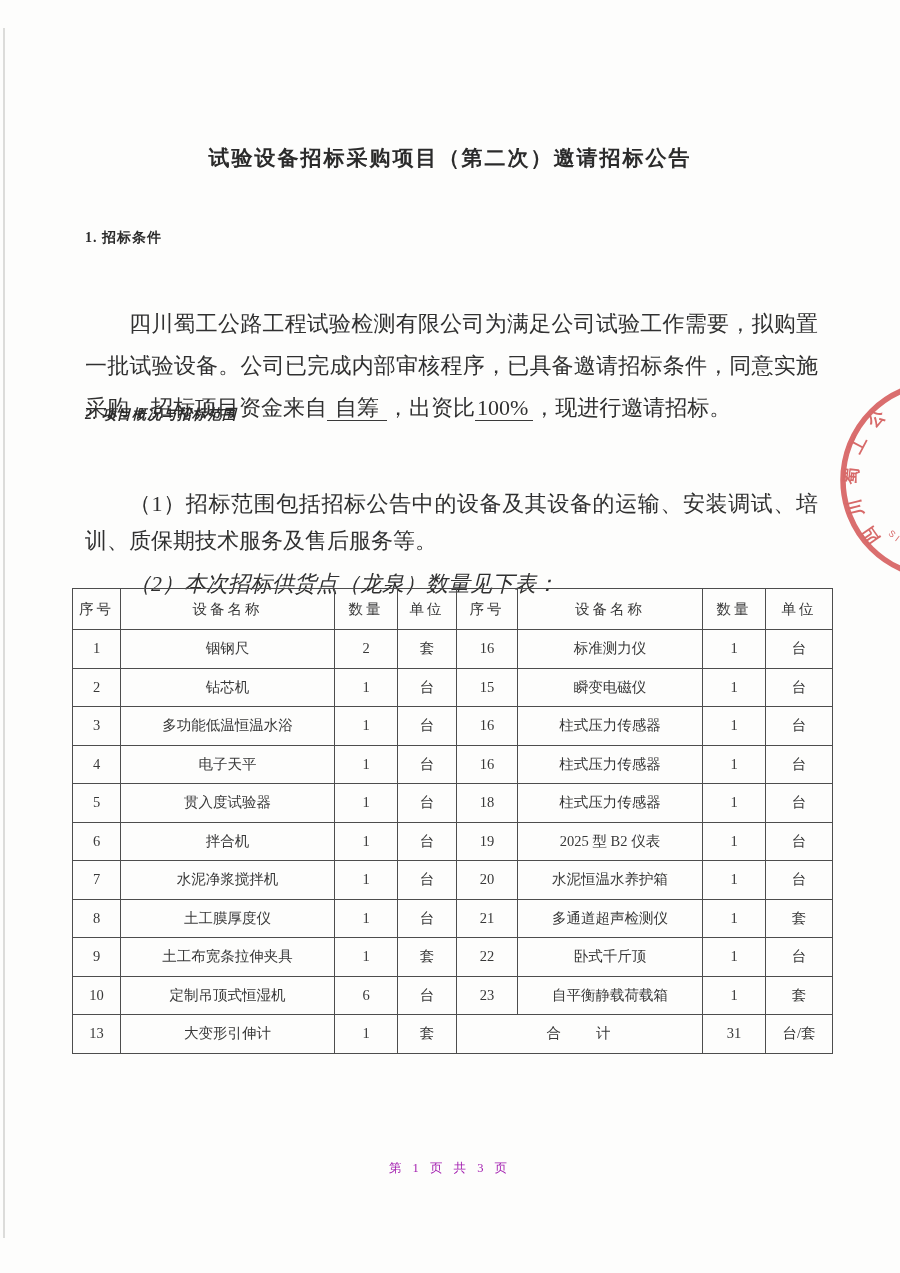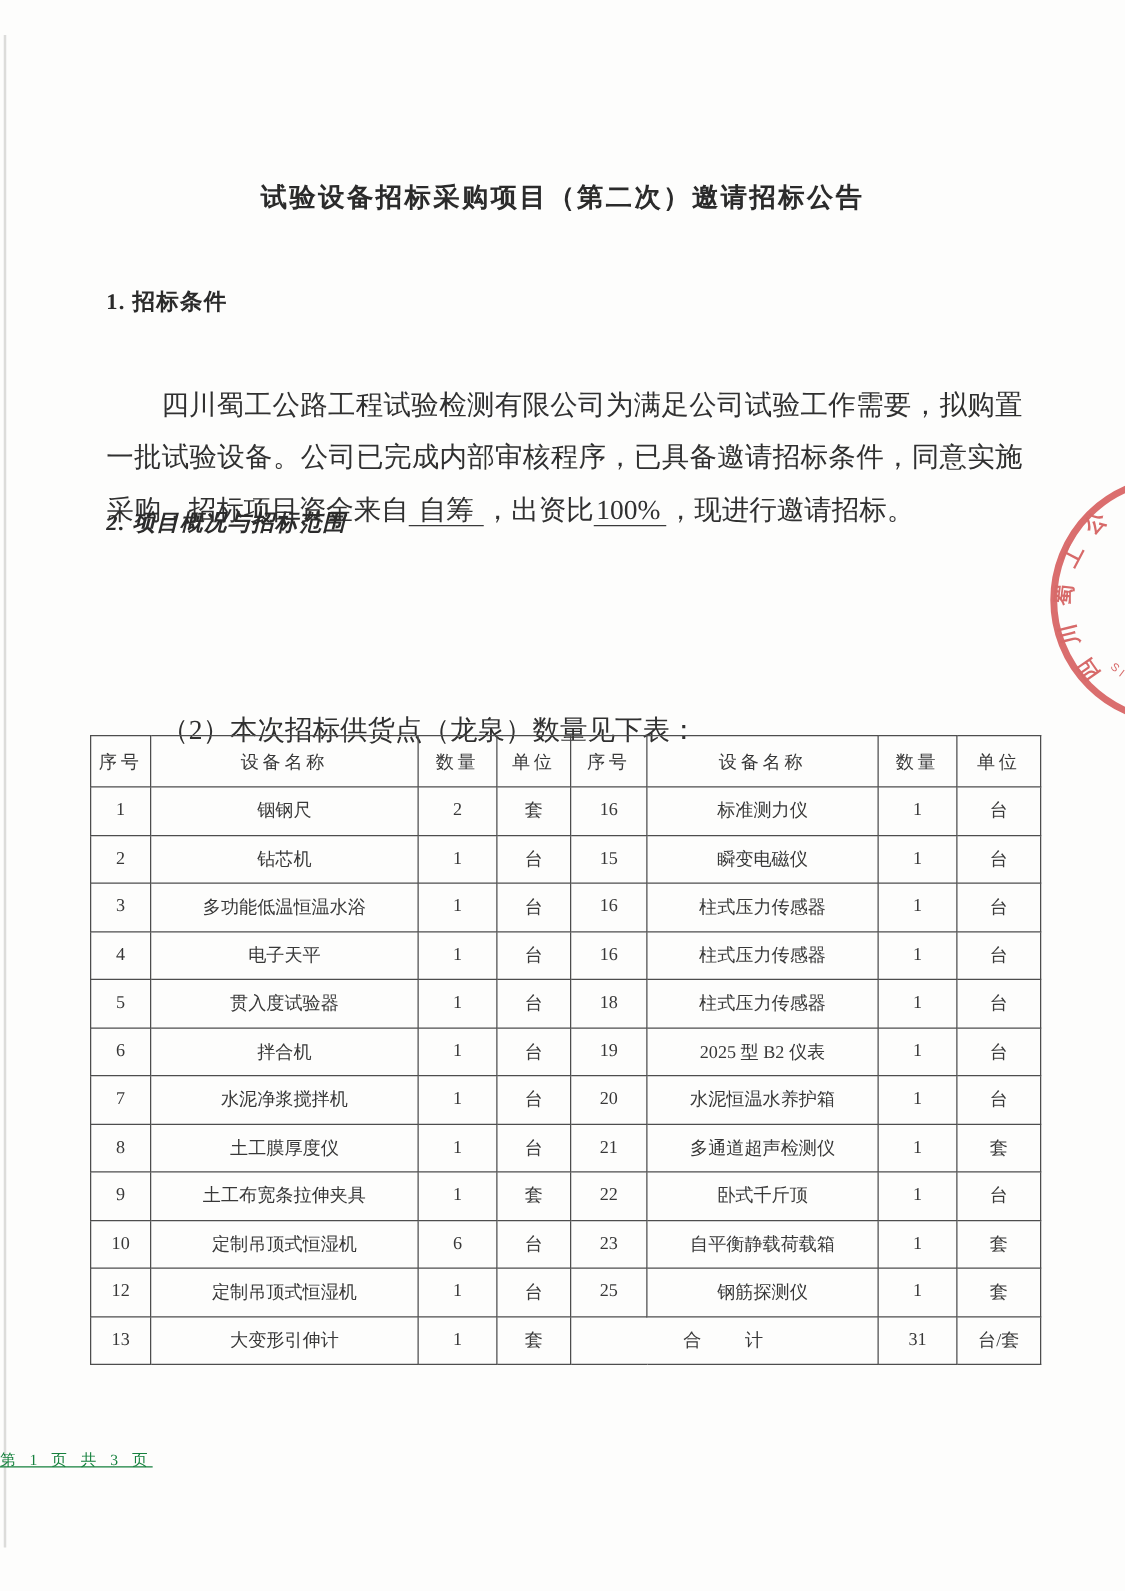--- a/index.html
+++ b/index.html
@@ -17,34 +17,34 @@
     background:#dcdcda;
   }
   .doc-title{
     position:absolute;top:144px;left:0;width:100%;
     text-align:center;
     font-size:21px;font-weight:bold;letter-spacing:2px;
     color:#2b2b2b;
   }
   .sec-heading{
     position:absolute;left:85px;
-    font-size:18px;font-weight:bold;letter-spacing:1px;
+    font-size:14px;font-weight:bold;letter-spacing:1px;
     color:#2b2b2b;
   }
   .h1{top:229px;}
   .h2{top:406px;font-style:italic;}
   .body-para{
     position:absolute;left:85px;width:733px;
     font-size:22px;line-height:42px;
     text-align:justify;text-indent:2em;
     color:#303030;
   }
   .p1{top:281px;}
   .p2{top:463px;line-height:37px;}
-  .p3{top:543px;line-height:37px;}
+  .p3{top:543px;line-height:37px;font-style:italic;}
   .u-blank{
     border-bottom:1.3px solid #3a3a3a;
     padding:0 8px;
   }
   .u-blank.ratio{padding:0 5px 0 2px;}
   .eq-table{
     position:absolute;left:72px;top:588px;width:760px;
     border-collapse:collapse;table-layout:fixed;
   }
   .eq-table th,.eq-table td{
@@ -53,21 +53,22 @@
     font-size:14.5px;font-weight:normal;
     color:#383838;
     padding:0;
     overflow:hidden;white-space:nowrap;
   }
   .eq-table th{height:40px;letter-spacing:3px;}
   .eq-table td{height:37.5px;}
   .eq-table td.total-label{letter-spacing:2px;}
   .page-footer{
     position:absolute;top:1160px;left:0;width:100%;
-    font-size:12.5px;letter-spacing:4px;color:#15803d;text-decoration:underline;
+    text-align:center;
+    font-size:12.5px;letter-spacing:4px;color:#a21caf;
   }
   .stamp{
     position:absolute;left:828px;top:375px;width:72px;height:205px;
     pointer-events:none;
   }
 </style>
 </head>
 <body>
 
 <div class="page">
@@ -75,20 +76,21 @@
   <div class="scan-edge"></div>
 
   <div class="doc-title">试验设备招标采购项目（第二次）邀请招标公告</div>
 
   <div class="sec-heading h1">1. 招标条件</div>
 
   <p class="body-para p1"><span>四川蜀工公路工程试验检测有限公司为满足公司试验工作需要，拟购置一批试验设备。公司已完成内部审核程序，已具备邀请招标条件，同意实施采购，招标项目资金来自</span><span class="u-blank">自筹</span><span>，出资比</span><span class="u-blank ratio">100%</span><span>，现进行邀请招标。</span></p>
 
   <div class="sec-heading h2">2. 项目概况与招标范围</div>
 
+  <p class="body-para p2">（1）招标范围包括招标公告中的设备及其设备的运输、安装调试、培训、质保期技术服务及售后服务等。</p>
   <p class="body-para p3">（2）本次招标供货点（龙泉）数量见下表：</p>
 
   <table class="eq-table">
     <colgroup>
       <col style="width:48px">
         <col style="width:214px">
         <col style="width:63px">
         <col style="width:59px">
       <col style="width:61px">
         <col style="width:185px">
@@ -202,30 +204,20 @@
           <td>10</td>
           <td>定制吊顶式恒湿机</td>
           <td>6</td>
           <td>台</td>
           <td>23</td>
           <td>自平衡静载荷载箱</td>
           <td>1</td>
           <td>套</td>
         </tr>
         <tr>
-          <td>12</td>
-          <td>定制吊顶式恒湿机</td>
-          <td>1</td>
-          <td>台</td>
-          <td>25</td>
-          <td>钢筋探测仪</td>
-          <td>1</td>
-          <td>套</td>
-        </tr>
-        <tr>
           <td>13</td>
           <td>大变形引伸计</td>
           <td>1</td>
           <td>套</td>
           <td colspan="2" class="total-label">合　　计</td>
           <td>31</td>
           <td>台/套</td>
         </tr>
       </tbody>
   </table>

